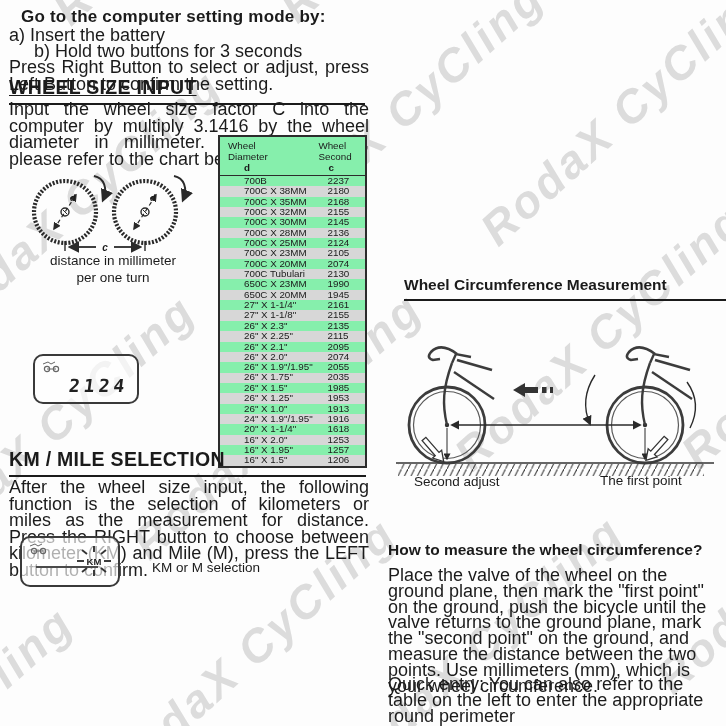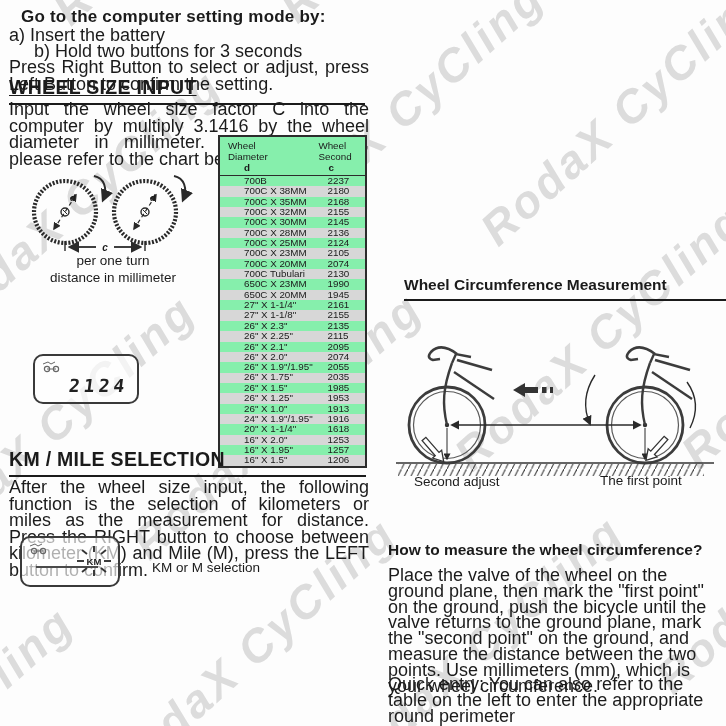--- a/index.html
+++ b/index.html
@@ -220,22 +220,22 @@
     <g>
       <line x1="57" y1="71" x2="57" y2="81" stroke="#2a2a2a" stroke-width="1.4"></line>
       <line x1="137" y1="71" x2="137" y2="81" stroke="#2a2a2a" stroke-width="1.4"></line>
       <line x1="88" y1="77" x2="62" y2="77" stroke="#2a2a2a" stroke-width="1.8" marker-end="url(#arr)"></line>
       <line x1="106" y1="77" x2="132" y2="77" stroke="#2a2a2a" stroke-width="1.8" marker-end="url(#arr)"></line>
       <text x="97" y="81" font-size="10" font-style="italic" font-weight="700" text-anchor="middle" fill="#1b1b1b">c</text>
     </g>
   </svg>
 
   <div class="abs cap" style="left:8px;top:253px;width:210px;text-align:center;">
+    <div>distance in millimeter</div>
     <div>per one turn</div>
-    <div>distance in millimeter</div>
   </div>
 
   <div class="lcd" style="left:33px;top:354px;width:106px;height:50px;">
     <svg class="lcd-icon" width="24" height="14" viewBox="0 0 24 14">
       <path d="M2,4 L7,2 L10,4 L14,2" fill="none" stroke="#666" stroke-width="1"></path>
       <circle cx="6" cy="9" r="2.6" fill="none" stroke="#666" stroke-width="1.2"></circle>
       <circle cx="15" cy="9" r="2.6" fill="none" stroke="#666" stroke-width="1.2"></circle>
       <line x1="6" y1="9" x2="15" y2="9" stroke="#666" stroke-width="1"></line>
     </svg>
     <div class="lcd-digits">2124</div>

